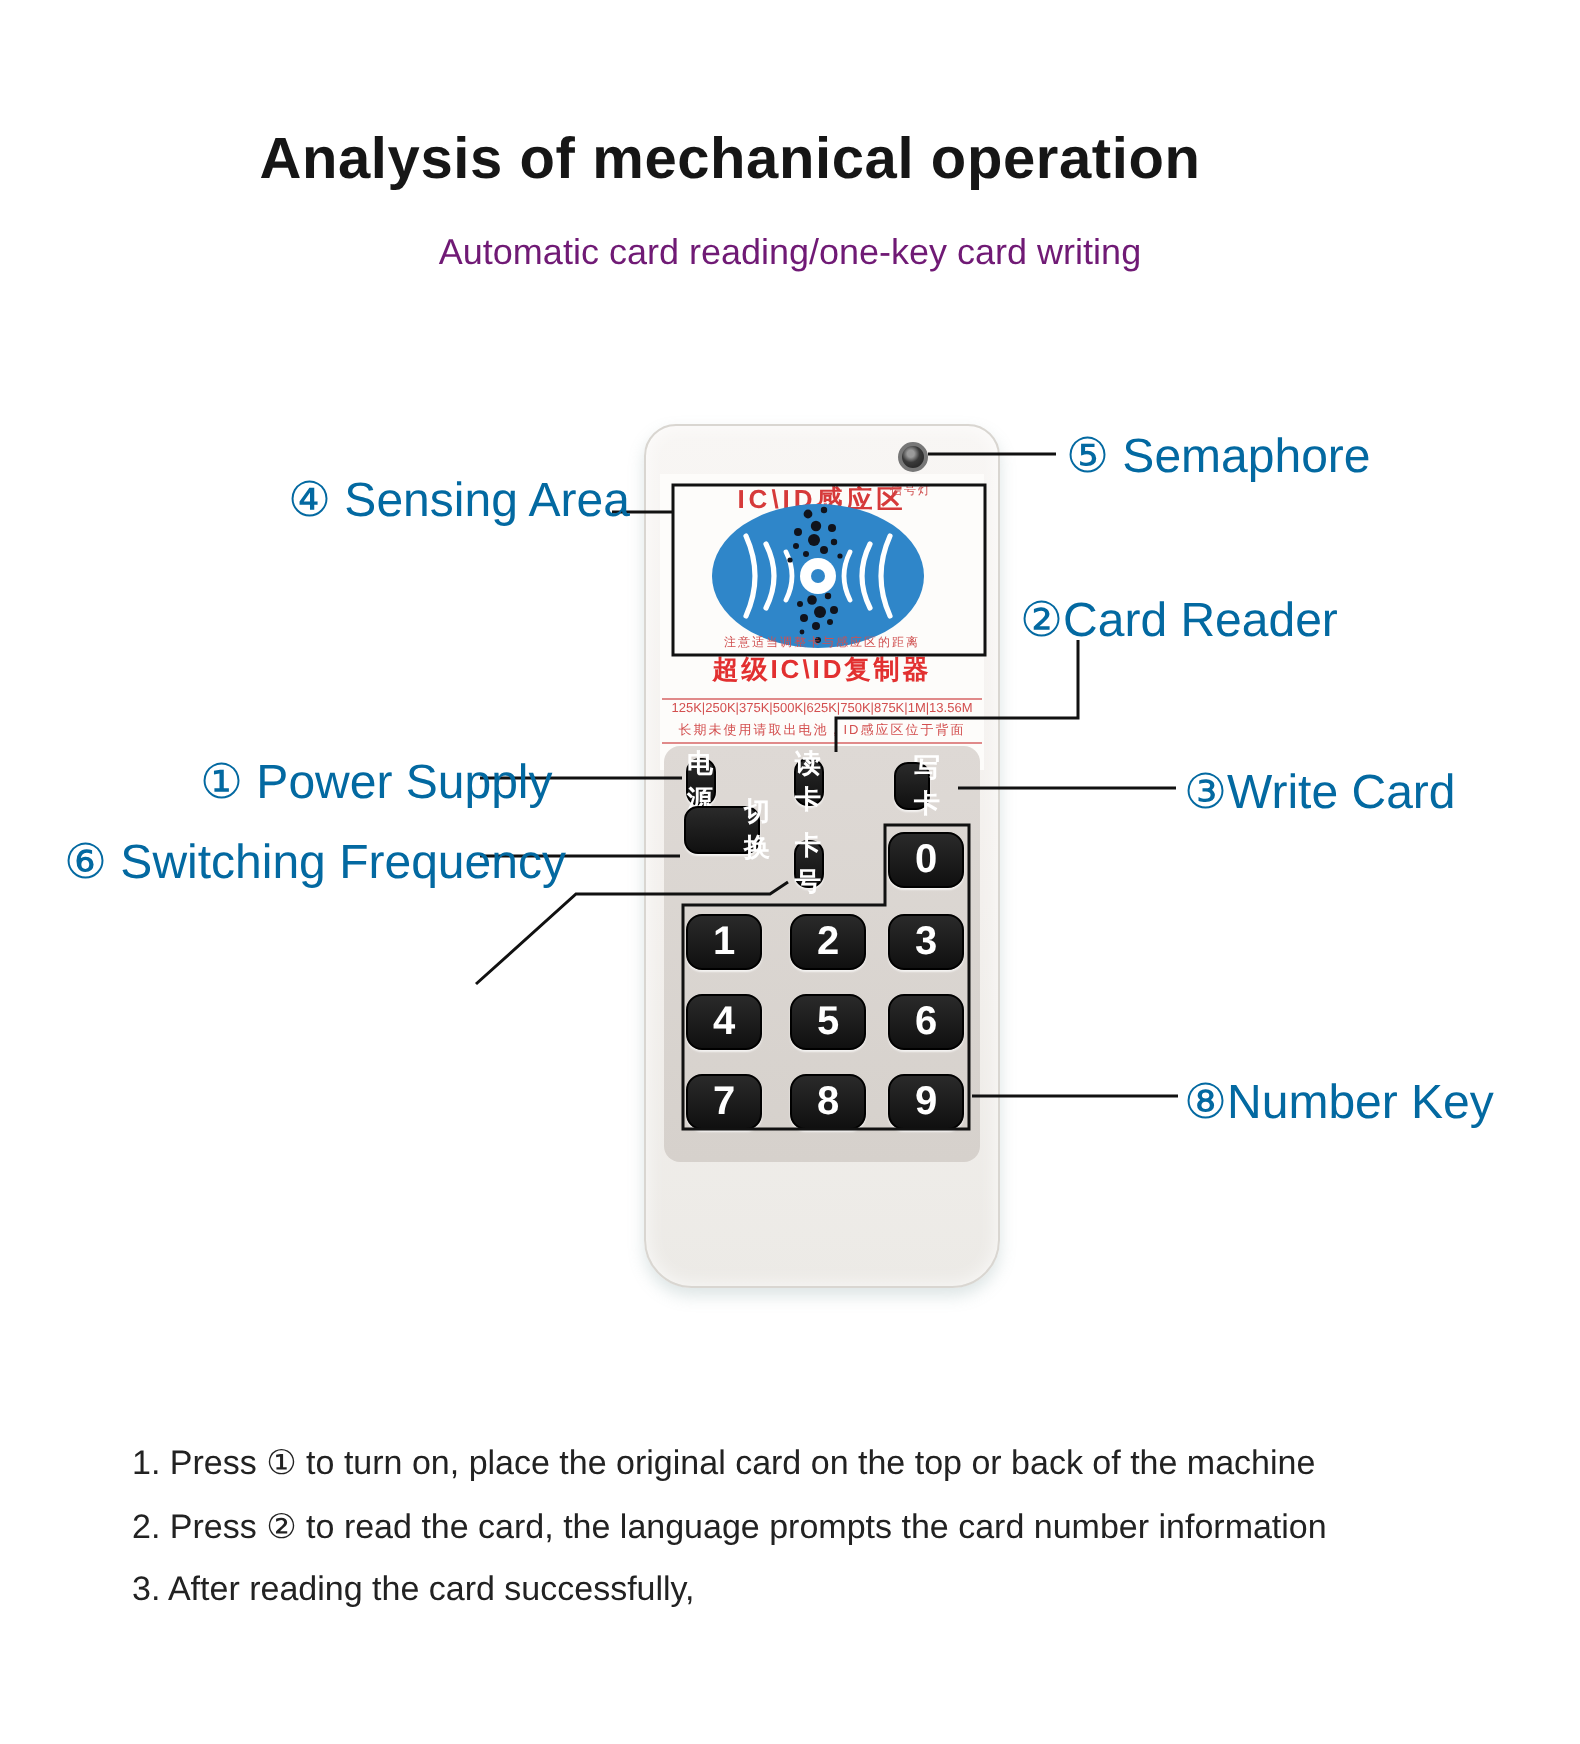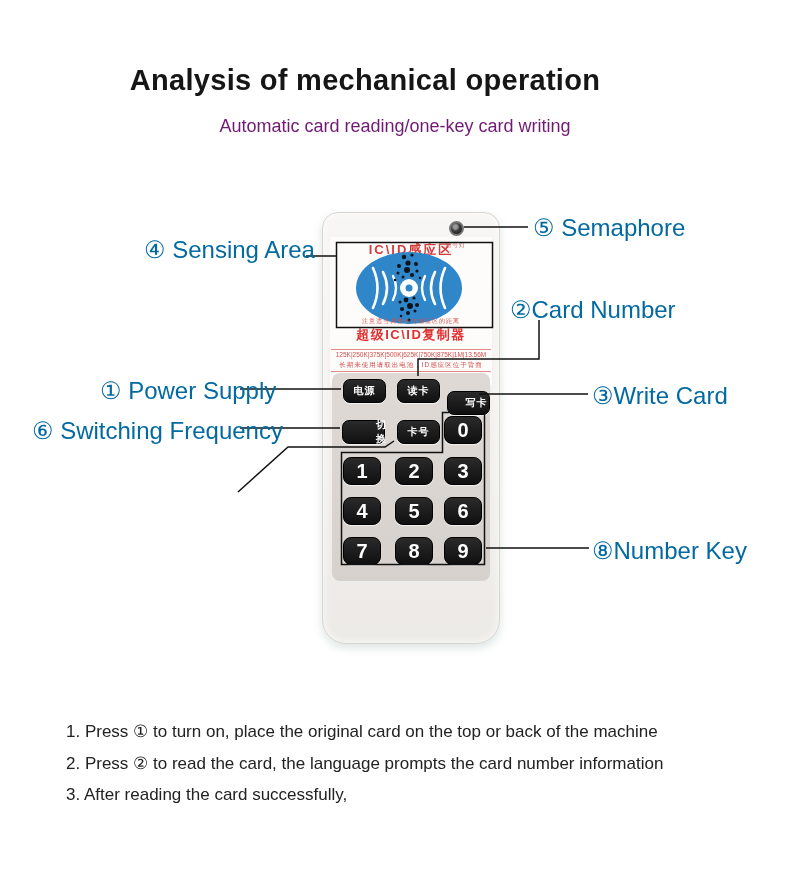--- a/index.html
+++ b/index.html
@@ -35,25 +35,25 @@
         font-size:6.5px;color:#d34f4f;letter-spacing:0;white-space:nowrap;}
   .tip{position:absolute;left:0;top:148px;width:176px;text-align:center;
        font-size:6.5px;color:#d34f4f;letter-spacing:1px;white-space:nowrap;}
   .panel{position:absolute;left:9px;top:160px;width:158px;height:208px;border-radius:8px;
          background:linear-gradient(180deg,#ded9d5 0%,#d6d1cc 100%);}
 
   .kbtn{position:absolute;display:flex;align-items:center;justify-content:center;
         background:linear-gradient(180deg,#2a2a2a 0%,#101010 100%);color:#fff;
         border:1px solid #000;border-radius:7px;box-sizing:border-box;
         box-shadow:0 1px 1px rgba(255,255,255,.7);}
-  .fn{width:43px;height:24px;font-size:10px;font-weight:700;letter-spacing:1px;text-align:center;}
+  .fn{width:15px;height:24px;font-size:13px;font-weight:700;letter-spacing:1px;}
   .num{width:38px;height:28px;font-size:20px;font-weight:700;border-radius:8px;}
 
-  .k-power{left:20px;top:166px;} .k-read{left:74px;top:166px;} .k-write{left:124px;top:178px;padding-left:16px;}
-  .k-switch{left:19px;top:207px;padding-left:36px;} .k-cardno{left:74px;top:207px;}
+  .k-power{left:20px;top:166px;} .k-read{left:74px;top:166px;} .k-write{left:124px;top:168px;padding-left:16px;}
+  .k-switch{left:19px;top:190px;padding-left:36px;} .k-cardno{left:74px;top:207px;}
   .k-0{left:121px;top:203px;}
   .k-1{left:20px;top:244px;} .k-2{left:72px;top:244px;} .k-3{left:121px;top:244px;}
   .k-4{left:20px;top:284px;} .k-5{left:72px;top:284px;} .k-6{left:121px;top:284px;}
   .k-7{left:20px;top:324px;} .k-8{left:72px;top:324px;} .k-9{left:121px;top:324px;}
 
   
   .callout{position:absolute;font-size:24px;color:#0369a1;white-space:nowrap;}
   .c-sensing{left:144px;top:236px;text-align:right;}
   .c-semaphore{left:533px;top:214px;}
   .c-reader{left:510px;top:296px;}
@@ -168,21 +168,21 @@
       <line x1="240" y1="428" x2="340" y2="428"></line>
 
       <polyline points="394,441 385,447 288,447 238,492"></polyline>
 
       <line x1="486" y1="548" x2="589" y2="548"></line>
     </g>
   </svg>
 
   <div class="callout c-sensing">④ Sensing Area</div>
   <div class="callout c-semaphore">⑤ Semaphore</div>
-  <div class="callout c-reader">②Card Number</div>
+  <div class="callout c-reader">②Card Reader</div>
   <div class="callout c-power">① Power Supply</div>
   <div class="callout c-write">③Write Card</div>
   <div class="callout c-switch">⑥ Switching Frequency</div>
   <div class="callout c-number">⑧Number Key</div>
 
   <div class="instr">
     <div>1. Press ① to turn on, place the original card on the top or back of the machine</div>
     <div>2. Press ② to read the card, the language prompts the card number information</div>
     <div>3. After reading the card successfully,</div>
   </div>

